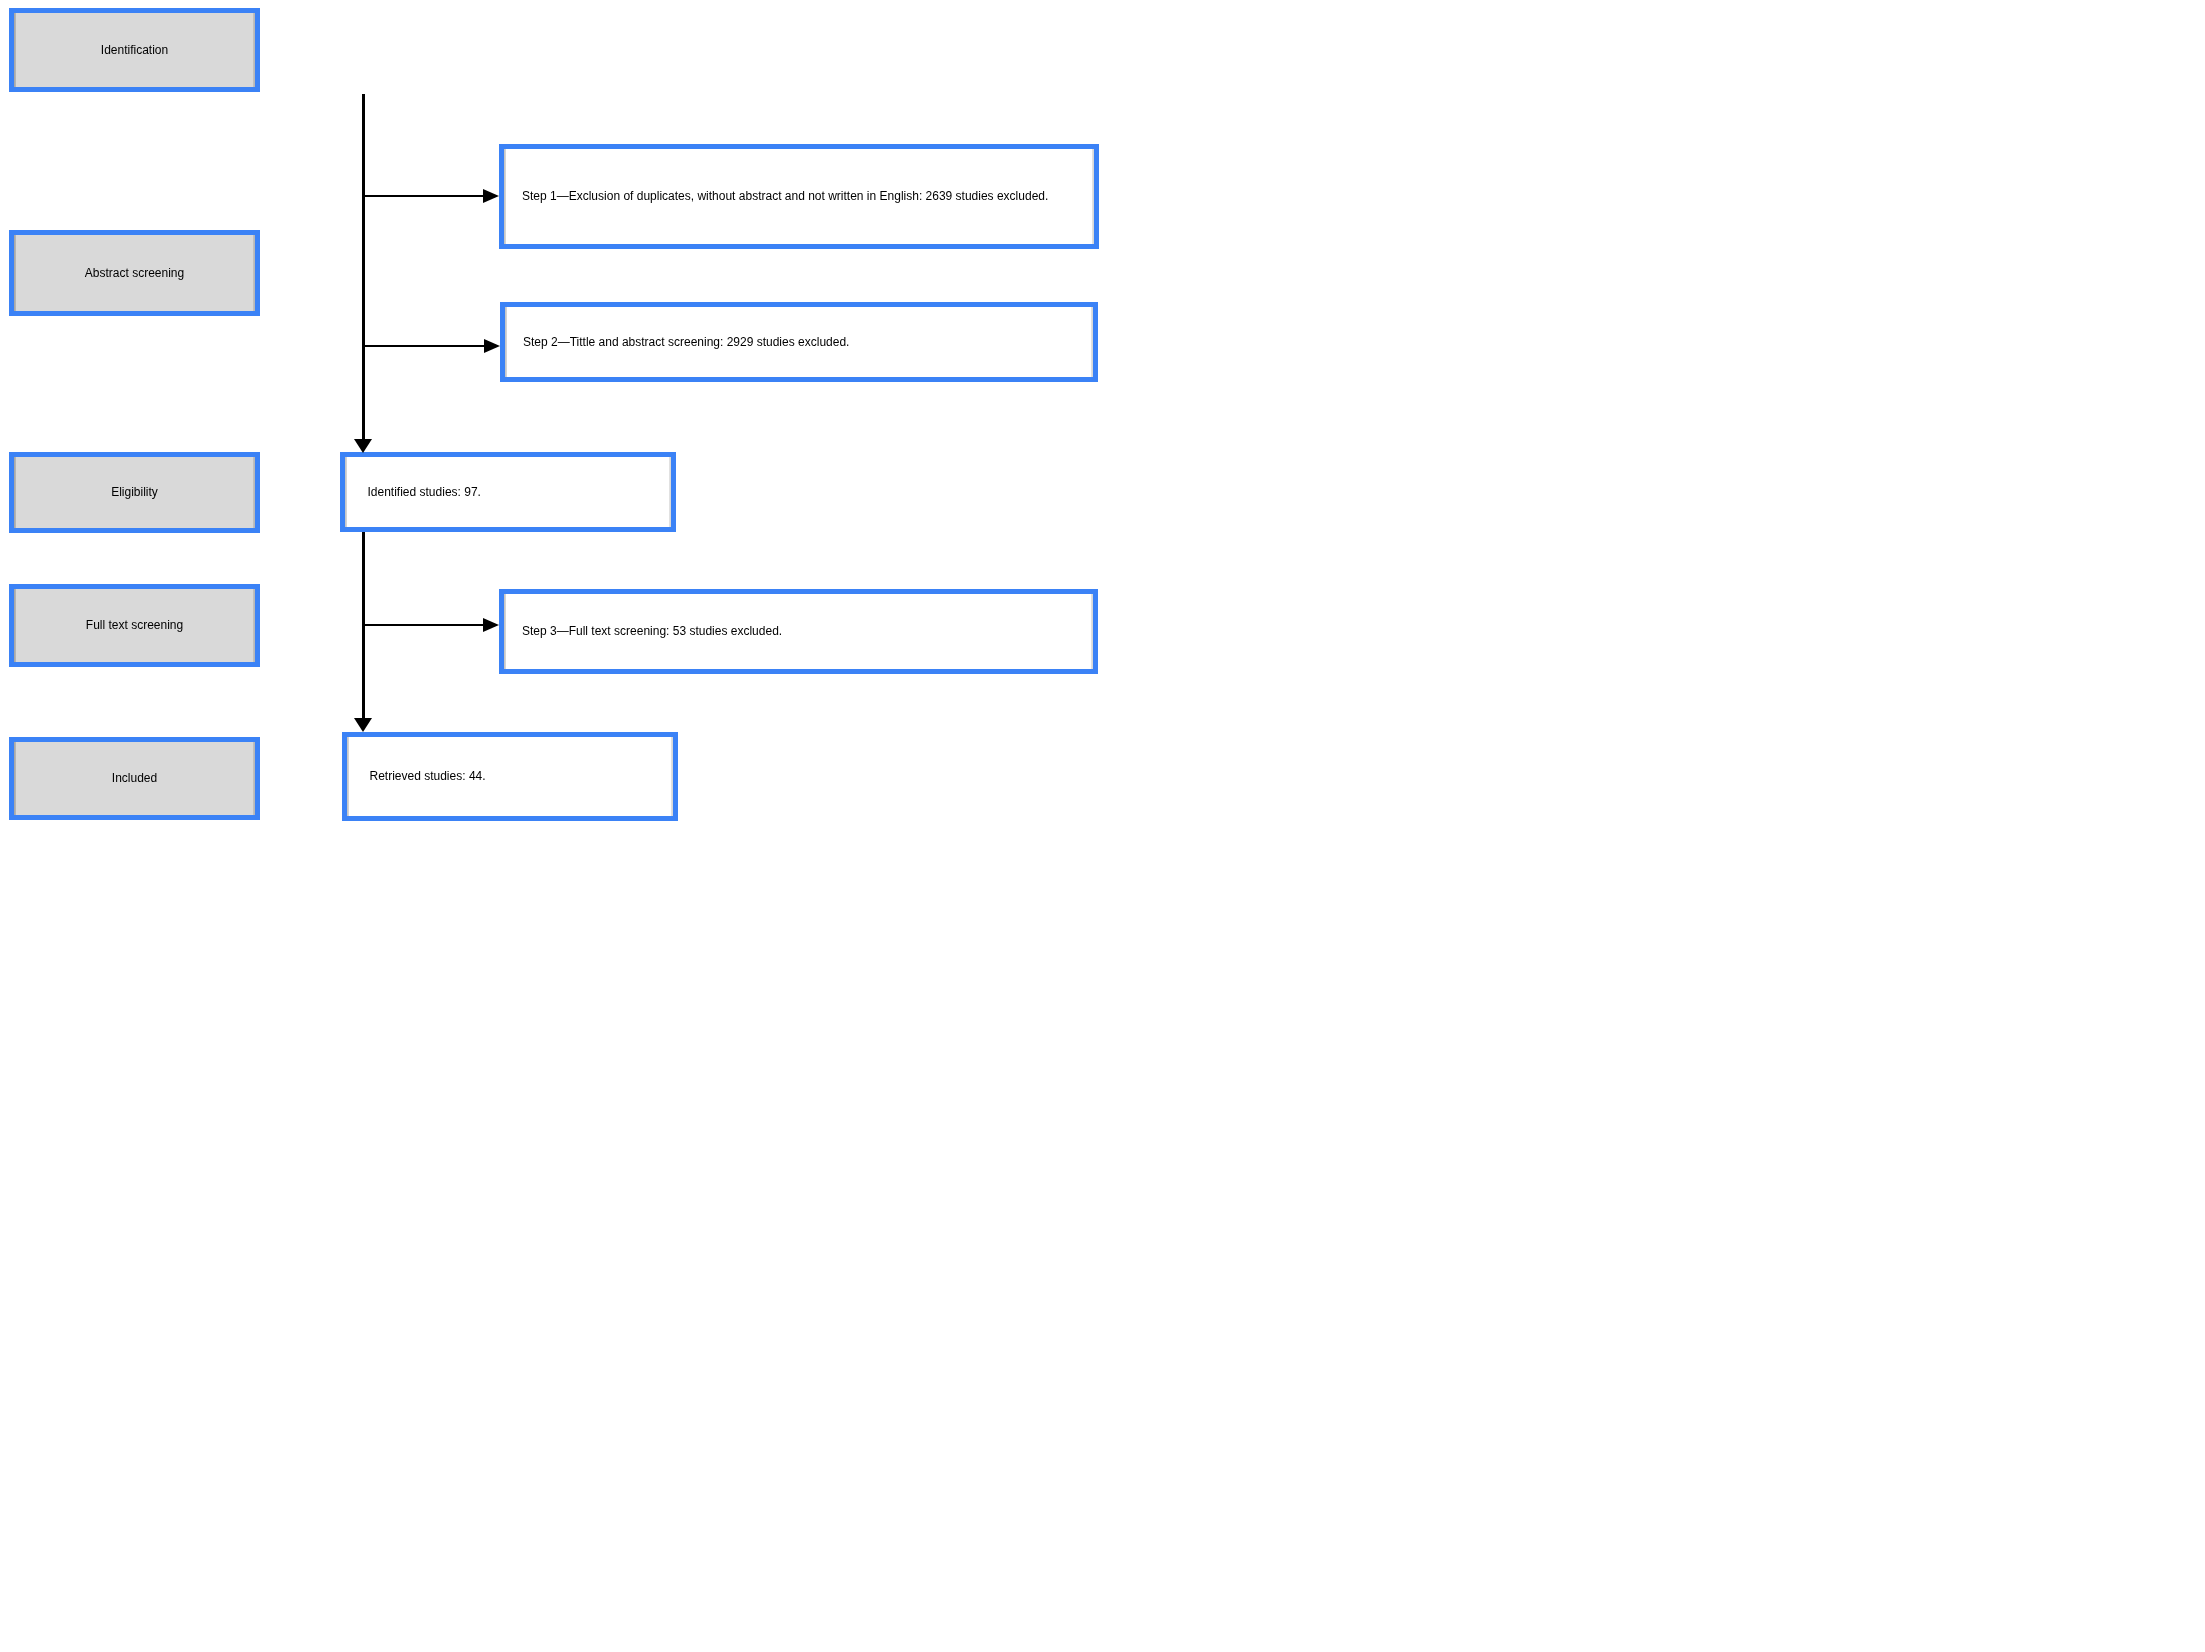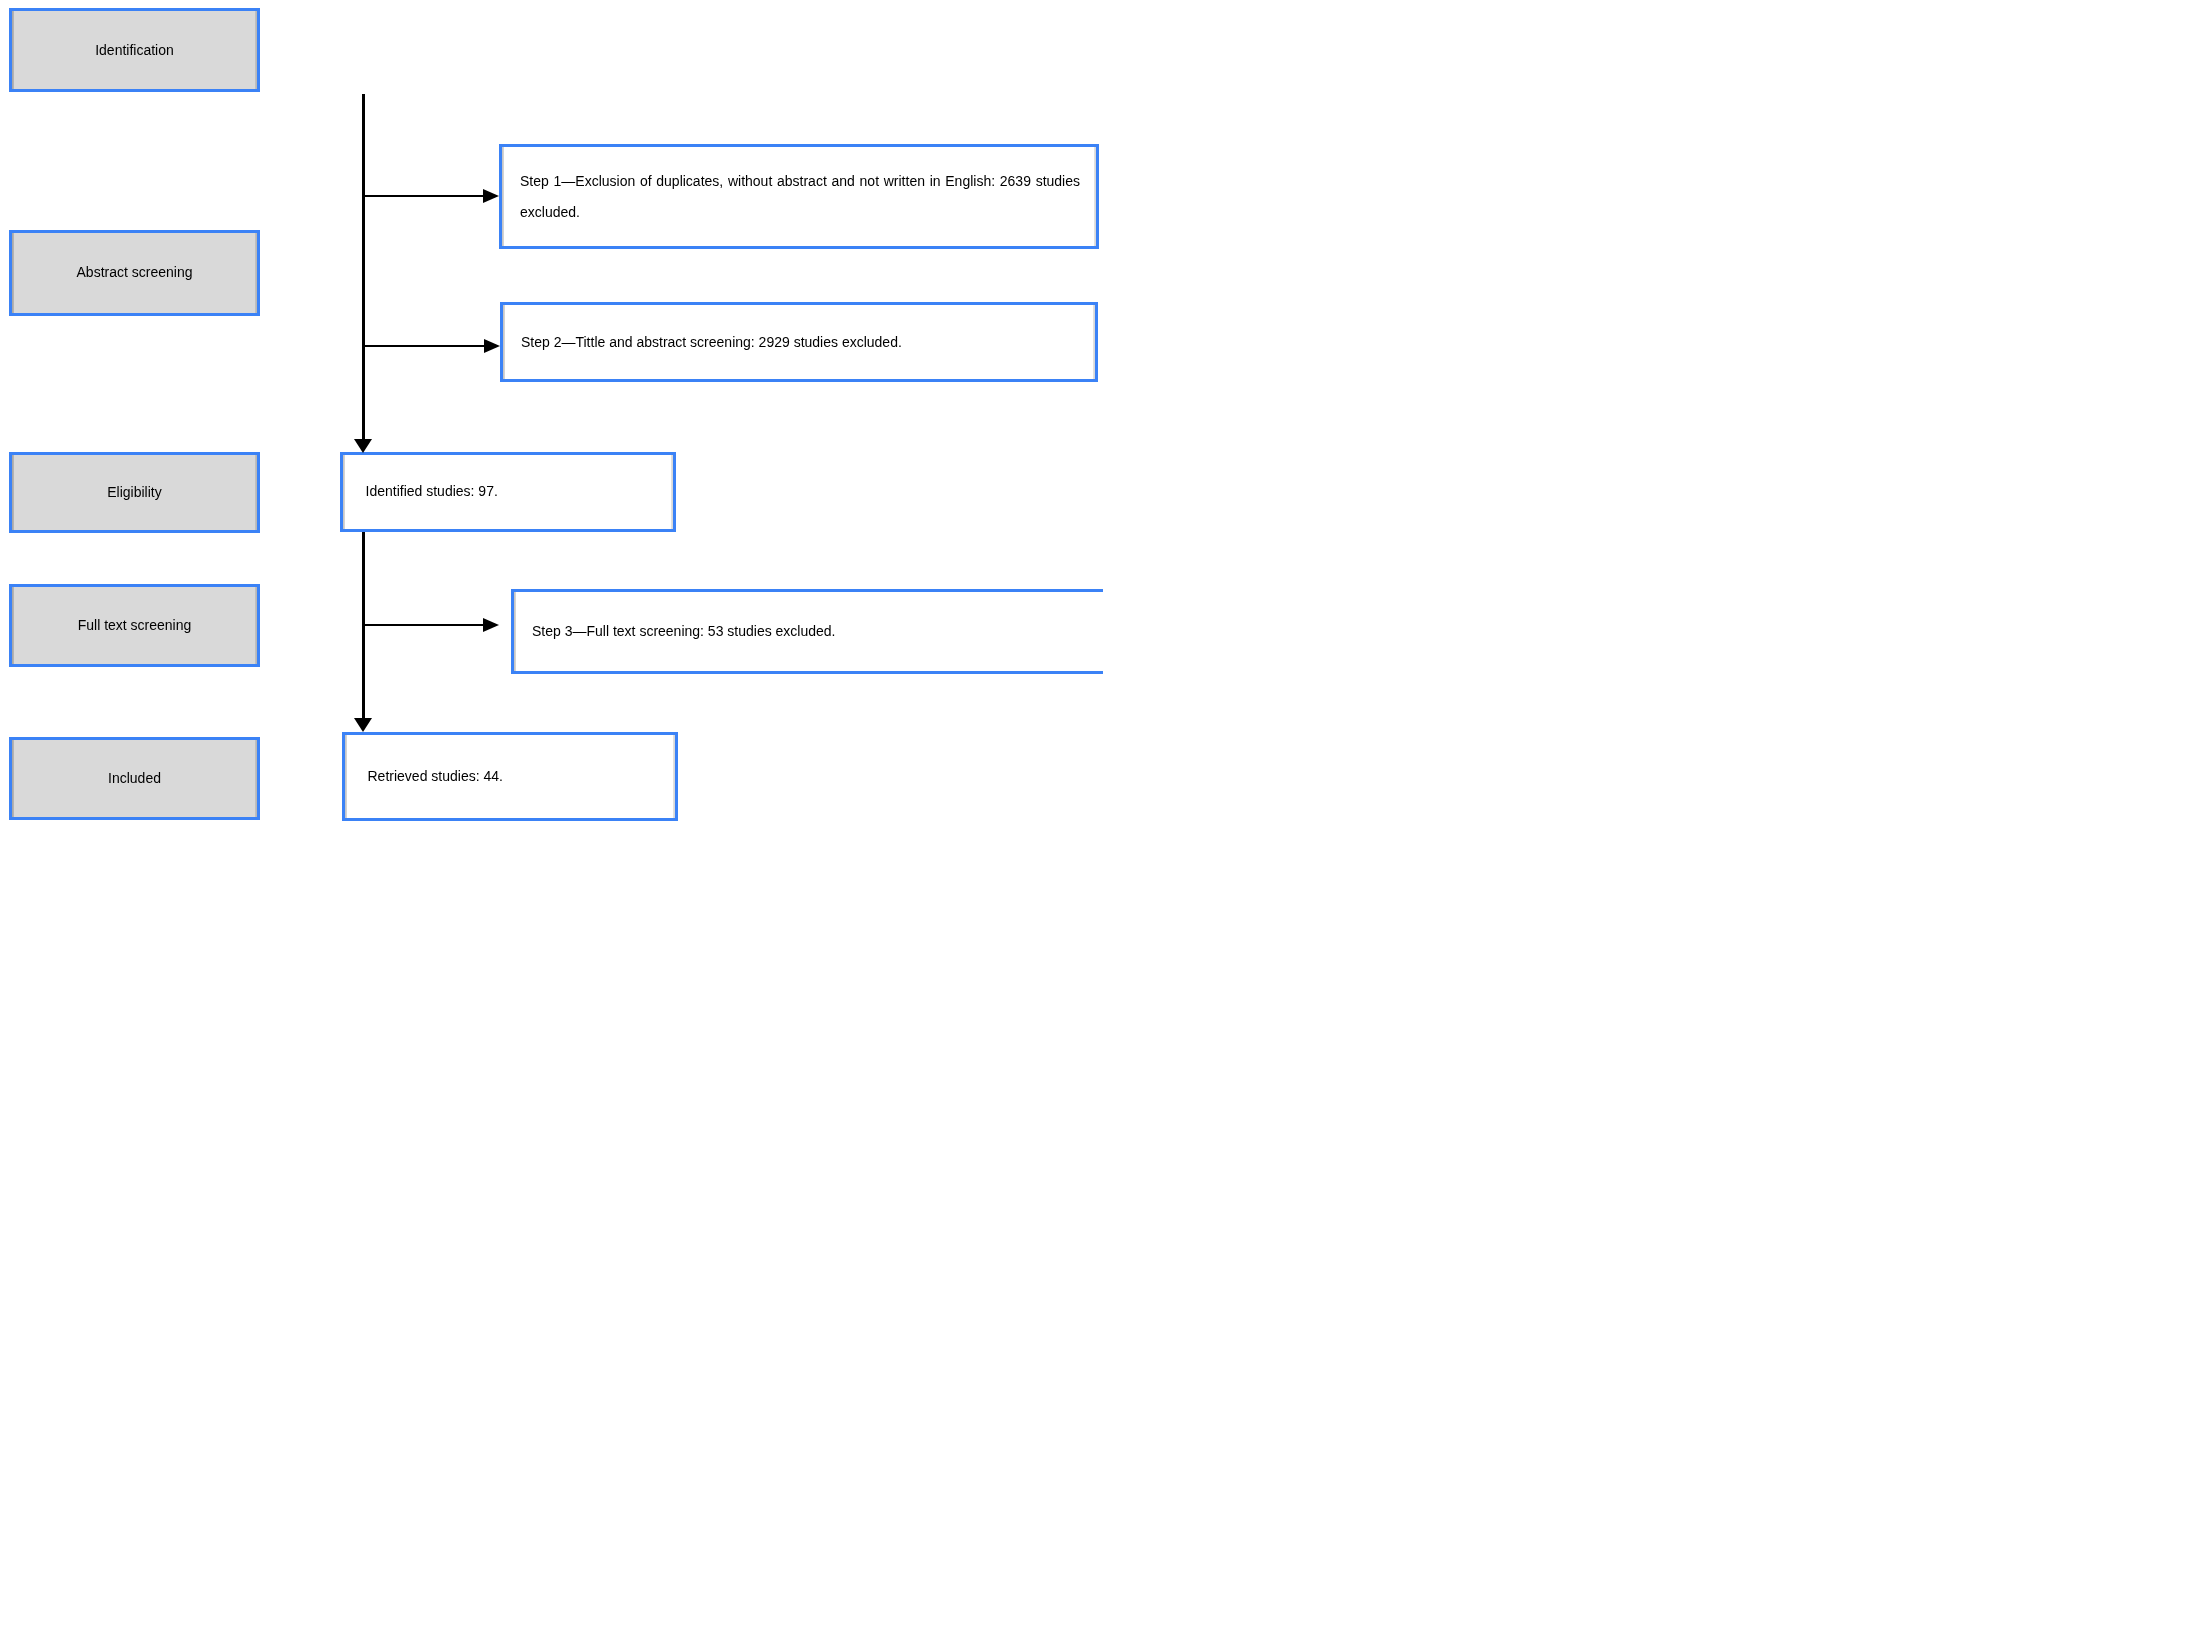--- a/index.html
+++ b/index.html
@@ -12,24 +12,24 @@
     position: relative;
     width: 1103px;
     height: 826px;
     background: #ffffff;
     overflow: hidden;
     color: #000000;
   }
   .box {
     position: absolute;
     box-sizing: border-box;
-    border: 3px solid #3b82f6;
+    border: 5px solid #3b82f6;
     display: flex;
     align-items: center;
-    font-size: 14px;
+    font-size: 12px;
     line-height: 1.25;
     box-shadow: inset 1.8px 0 0 rgba(0,0,0,0.22), inset -1.8px 0 0 rgba(0,0,0,0.15);
   }
   .stage {
     left: 9px;
     width: 251px;
     background: #d9d9d9;
     justify-content: center;
     text-align: center;
   }
@@ -103,21 +103,21 @@
   </div>
 
   <div class="box node node-step" style="left:500px;top:302px;width:598px;height:80px;">
     <span class="txt">Step 2—Tittle and abstract screening: 2929 studies excluded.</span>
   </div>
 
   <div class="box node" style="left:340px;top:452px;width:336px;height:80px;">
     <span class="txt">Identified studies: 97.</span>
   </div>
 
-  <div class="box node node-step" style="left:499px;top:589px;width:599px;height:85px;margin-left:12px;">
+  <div class="box node node-step" style="left:499px;top:589px;width:599px;height:85px;">
     <span class="txt">Step 3—Full text screening: 53 studies excluded.</span>
   </div>
 
   <div class="box node" style="left:342px;top:732px;width:336px;height:89px;">
     <span class="txt">Retrieved studies: 44.</span>
   </div>
 
   <div class="vline" style="left:362px;top:94px;height:346px;"></div>
   <div class="arrow-down" style="left:354px;top:439px;"></div>
 

